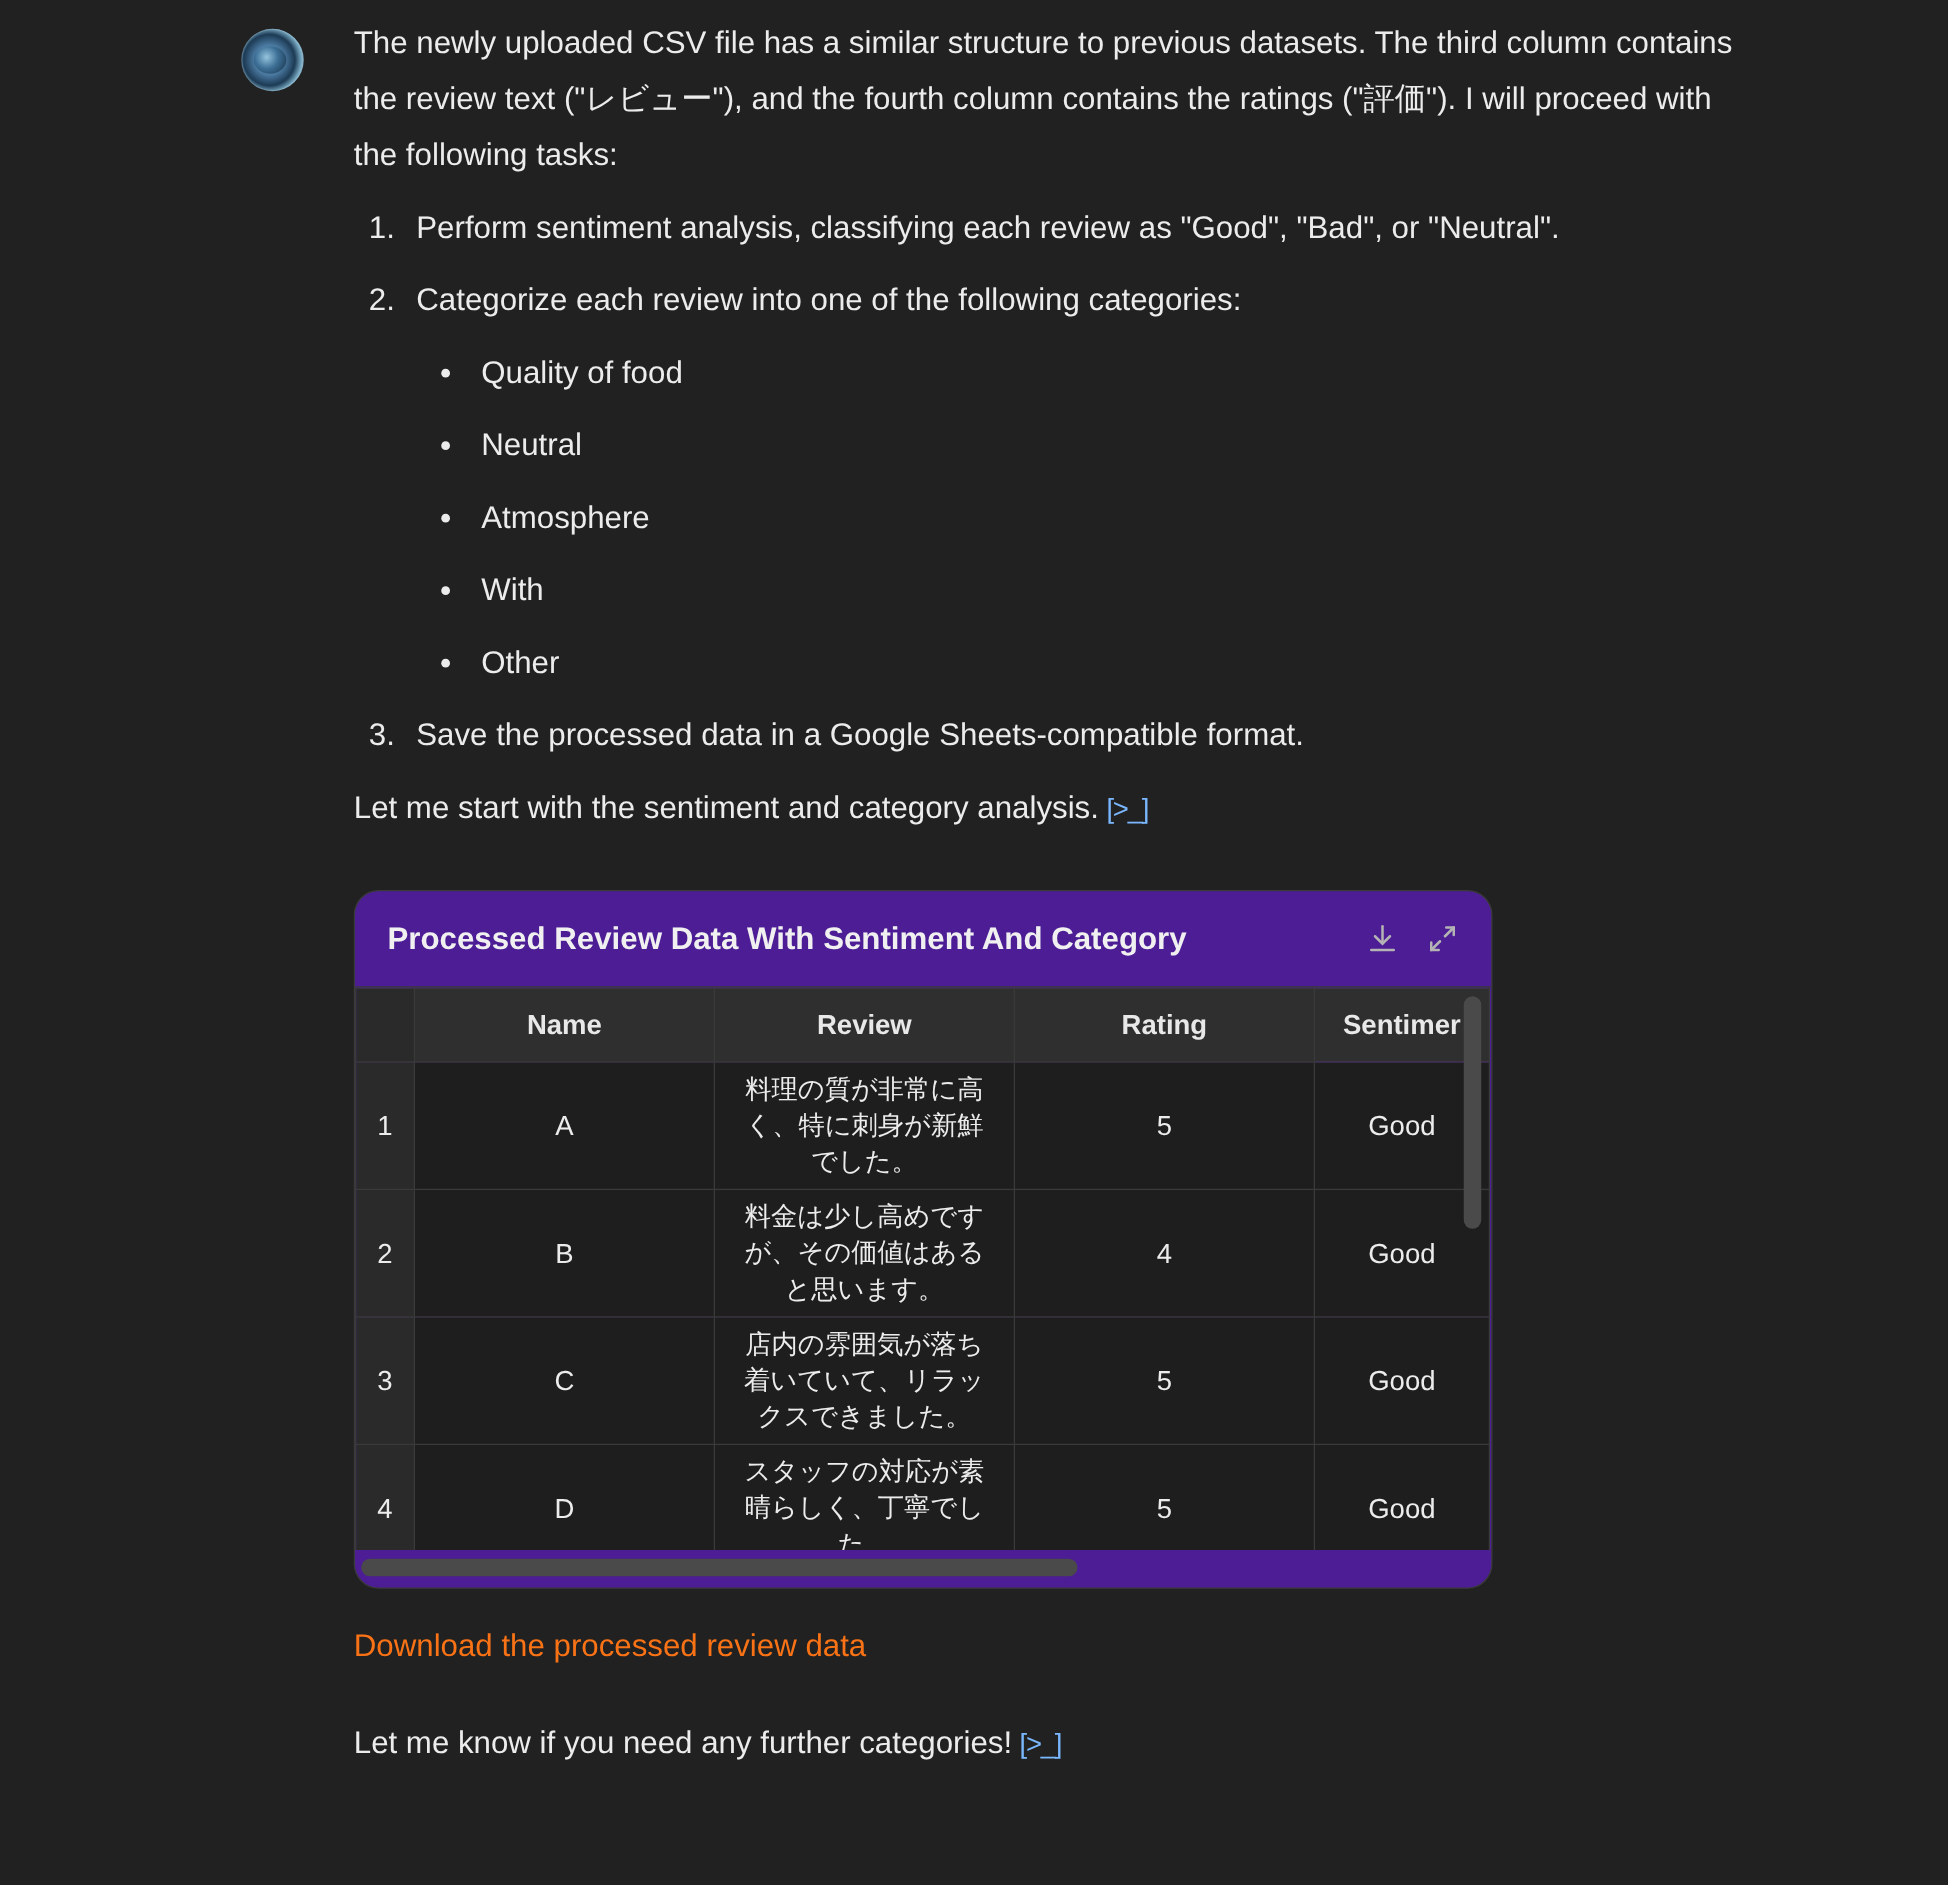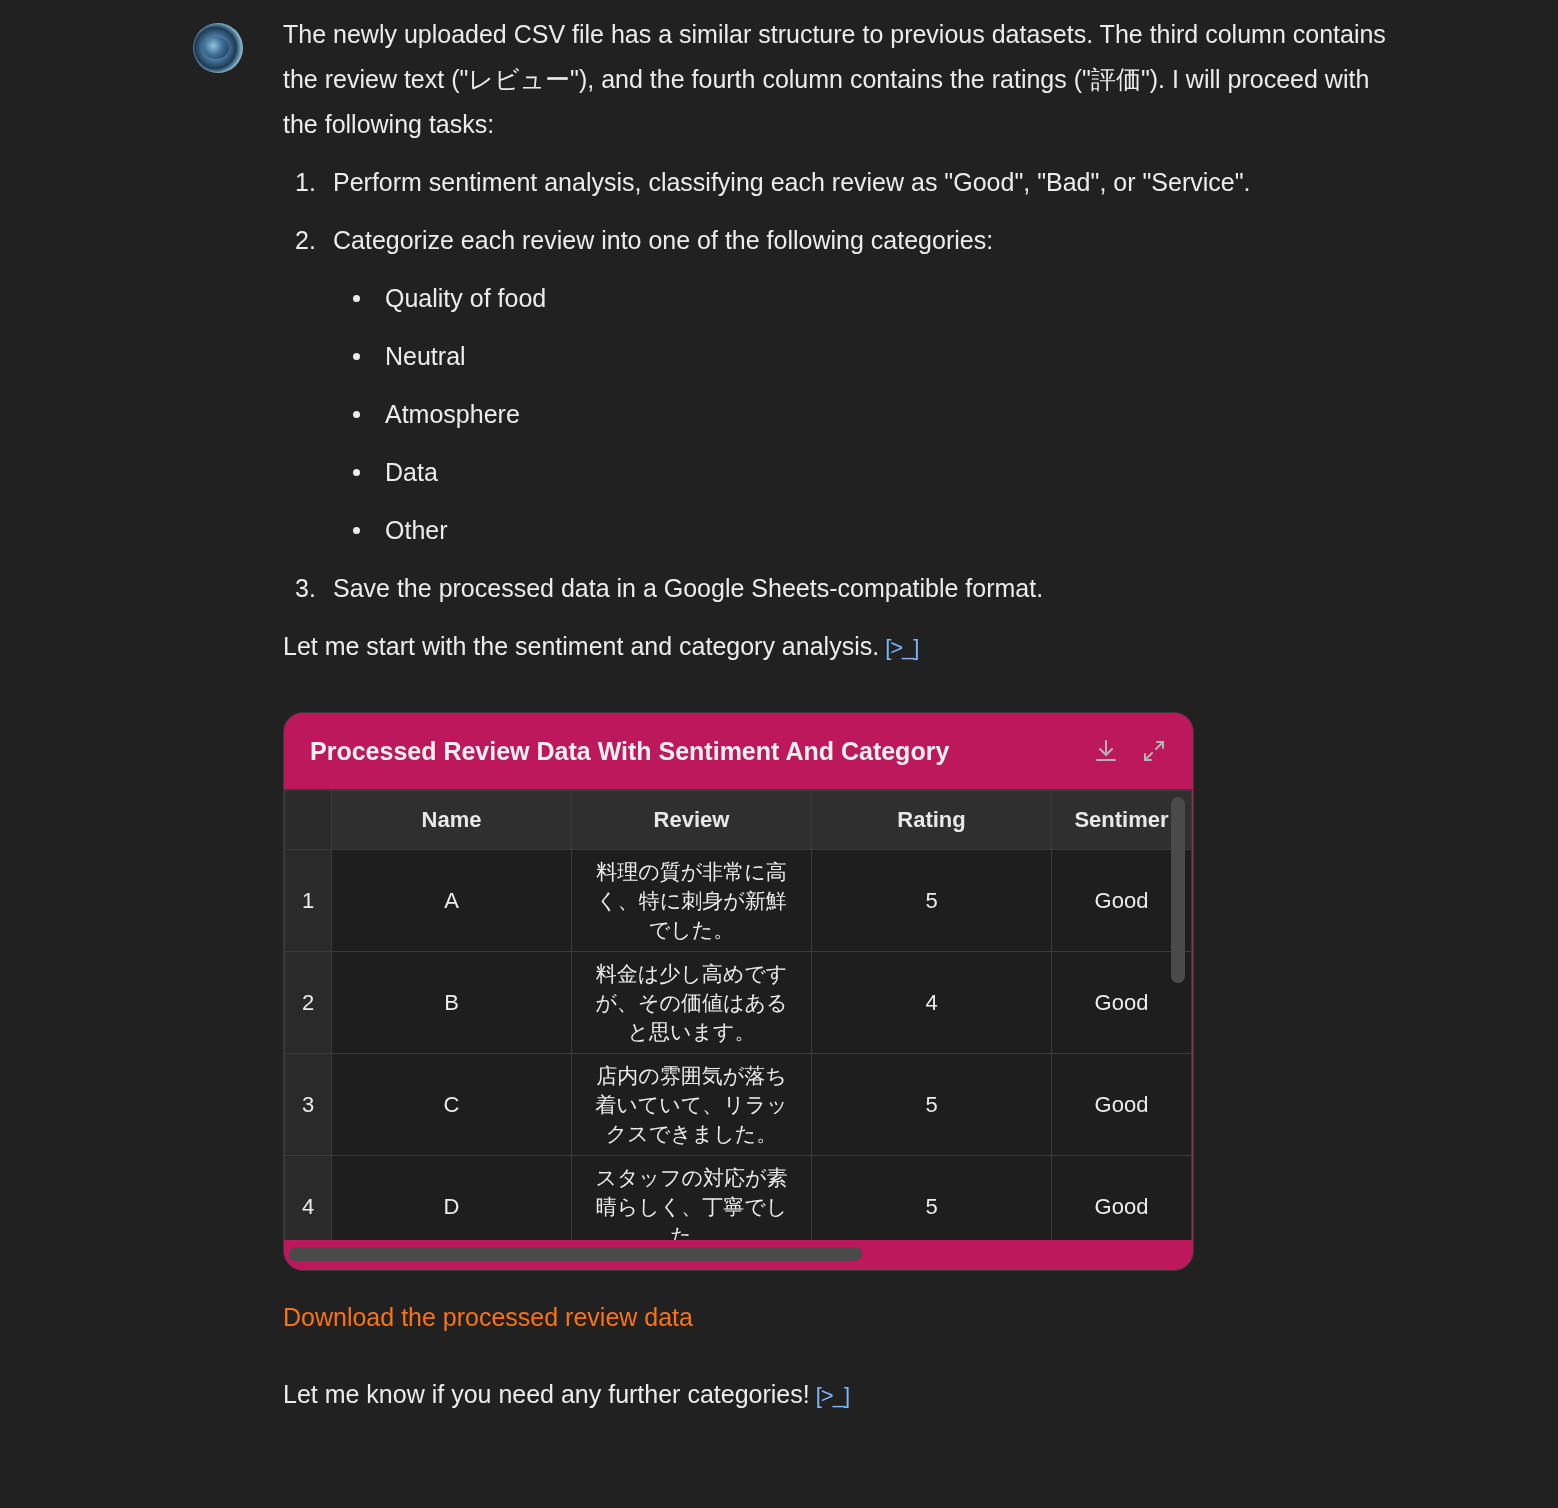--- a/index.html
+++ b/index.html
@@ -14,21 +14,21 @@
   p { margin:0; }
   .p1 { margin-bottom:13px; }
   ol.tasks { margin:0; padding:0; list-style:none; }
   ol.tasks > li { position:relative; padding-left:50px; margin-bottom:13px; }
   ol.tasks > li .num { position:absolute; left:12px; top:0; }
   ul.cats { list-style:none; margin:13px 0 0 0; padding:0; }
   ul.cats li { position:relative; padding-left:52px; margin-bottom:13px; }
   ul.cats li::before { content:""; position:absolute; left:20px; top:19px; width:7px; height:7px; border-radius:50%; background:#ececec; }
   .code-icon { display:inline-block; color:#7ab7ff; font-size:22px; margin-left:6px; vertical-align:0; letter-spacing:-1px; }
   .p-start { }
-  .card { position:absolute; left:283px; top:712px; width:909px; height:557px; border:1px solid #3a3a3a; border-radius:20px; background:#be185d; overflow:hidden; }
+  .card { position:absolute; left:283px; top:712px; width:909px; height:557px; border:1px solid #3a3a3a; border-radius:20px; background:#4c1d95; overflow:hidden; }
   .card-head { height:76px; display:flex; align-items:center; padding:0 26px; border-bottom:1px solid #3a3a3a; }
   .card-title { font-size:25px; font-weight:bold; color:#f0f0f0; flex:1; }
   .card-tool { width:26px; height:26px; color:#b4b4b4; margin-left:22px; display:flex; align-items:center; justify-content:center; }
   .table-wrap { position:relative; height:450px; overflow:hidden; }
   table { border-collapse:collapse; position:absolute; left:0; top:0; table-layout:fixed; }
   th, td { border:1px solid #3a3a3a; text-align:center; vertical-align:middle; font-size:22px; }
   th { background:#2f2f2f; height:58px; padding:0 18px; font-weight:bold; color:#e8e8e8; }
   td { background:#1e1e1e; height:101px; padding:0 18px; color:#ececec; line-height:29px; }
   td.idx, th.idx { background:#2a2a2a; padding:0 16px; }
   td.review { font-size:21px; }
@@ -41,30 +41,30 @@
 </head>
 <body>
 
 <div class="avatar"></div>
 
 <div class="content">
   <p class="p1">The newly uploaded CSV file has a similar structure to previous datasets. The third column contains the review text ("レビュー"), and the fourth column contains the ratings ("評価"). I will proceed with the following tasks:</p>
   <ol class="tasks">
     <li>
       <span class="num">1.</span>
-      <span>Perform sentiment analysis, classifying each review as "Good", "Bad", or "Service".</span>
+      <span>Perform sentiment analysis, classifying each review as "Good", "Bad", or "Neutral".</span>
     </li>
     <li>
       <span class="num">2.</span>
       <span>Categorize each review into one of the following categories:</span>
       <ul class="cats">
         <li>Quality of food</li>
         <li>Neutral</li>
         <li>Atmosphere</li>
-        <li>Data</li>
+        <li>With</li>
         <li>Other</li>
       </ul>
     </li>
     <li>
       <span class="num">3.</span>
       <span>Save the processed data in a Google Sheets-compatible format.</span>
     </li>
   </ol>
   <p class="p-start">
     <span>Let me start with the sentiment and category analysis.</span><span class="code-icon">[&gt;_]</span>

